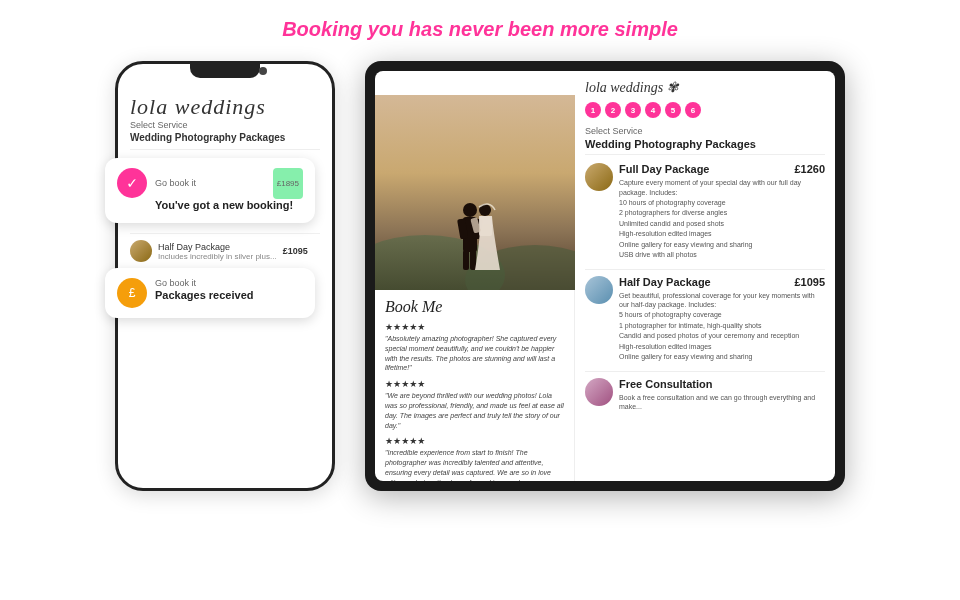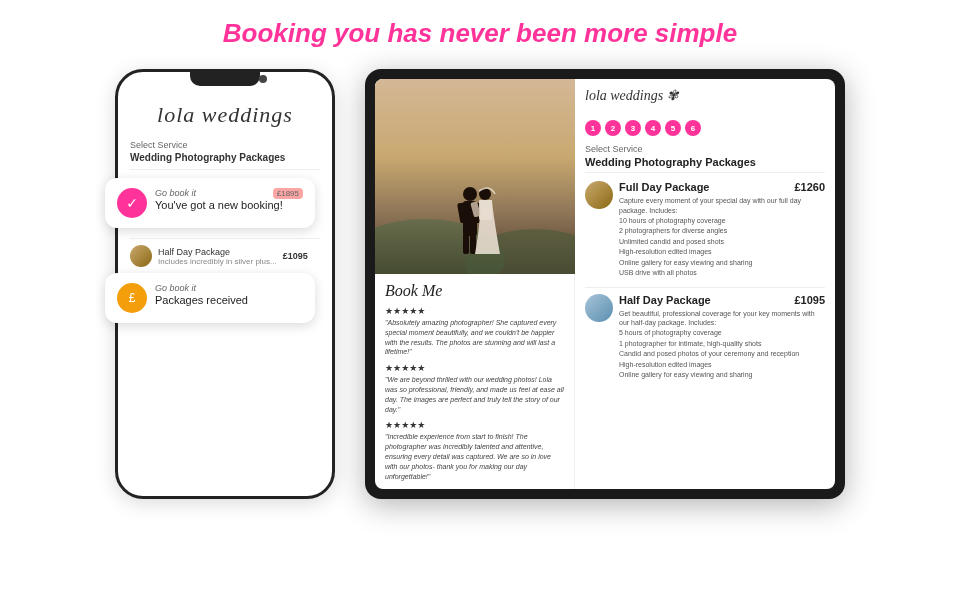--- a/index.html
+++ b/index.html
@@ -11,21 +11,21 @@
       font-family: 'Arial', sans-serif;
       position: relative;
     }
 
     
     .header {
       text-align: center;
       padding: 18px 0 10px;
     }
     .header-title {
-      font-size: 26px;
+      font-size: 20px;
       font-weight: 900;
       color: #ff3399;
       font-style: italic;
     }
 
     
     .main-content {
       display: flex;
       justify-content: center;
       align-items: flex-start;
@@ -67,22 +67,21 @@
       right: 65px;
     }
     .phone-content {
       padding: 0 12px;
     }
     .phone-logo {
       font-family: 'Georgia', cursive;
       font-size: 22px;
       font-style: italic;
       color: #333;
-      text-align: center;
-      margin-bottom: 12px;
+      text-align: left;
       font-weight: 400;
       letter-spacing: 1px;
     }
     .phone-select-service {
       font-size: 9px;
       color: #666;
       margin-bottom: 2px;
     }
     .phone-service-name {
       font-size: 10px;
@@ -132,33 +131,32 @@
       color: white;
       font-size: 12px;
     }
     .notif-body {
       flex: 1;
     }
     .notif-go-book {
       font-size: 9px;
       color: #666;
       margin-bottom: 1px;
-      font-style: italic;
     }
     .notif-price-badge {
-      background: #fca5a5;
+      background: #86efac;
       border-radius: 4px;
-      padding: 1px 4px;
+      padding: 11px 4px;
       font-size: 8px;
       color: #666;
       float: right;
     }
     .notif-title {
       font-size: 11px;
-      font-weight: 400;
+      font-weight: 700;
       color: #222;
       margin-bottom: 2px;
     }
     .notif-desc {
       font-size: 9px;
       color: #555;
       line-height: 1.3;
     }
     .phone-package-row {
       display: flex;
@@ -215,20 +213,21 @@
       overflow: hidden;
       display: flex;
     }
 
     
     .tablet-left {
       width: 200px;
       flex-shrink: 0;
       display: flex;
       flex-direction: column;
+      margin-top: 24px;
     }
     .tablet-photo-bg {
       width: 200px;
       height: 195px;
       background: linear-gradient(to bottom, #f5e6d0 0%, #e8d5b0 30%, #8B7355 60%, #5a4a3a 100%);
       position: relative;
       overflow: hidden;
       flex-shrink: 0;
     }
     .tablet-book-me {
@@ -264,21 +263,21 @@
     .tablet-right {
       flex: 1;
       padding: 8px 10px;
       overflow: hidden;
     }
     .tablet-logo {
       font-family: 'Georgia', cursive;
       font-size: 14px;
       font-style: italic;
       color: #333;
-      margin-bottom: 16px;
+      margin-bottom: 6px;
     }
     .step-dots {
       display: flex;
       gap: 4px;
       margin-bottom: 8px;
     }
     .step-dot {
       width: 16px;
       height: 16px;
       border-radius: 50%;
@@ -496,18 +495,27 @@
             </div>
             <div class="tablet-pkg-desc">Get beautiful, professional coverage for your key moments with our half-day package. Includes:</div>
             <div class="tablet-pkg-features" style="white-space:pre-line;">5 hours of photography coverage
 1 photographer for intimate, high-quality shots
 Candid and posed photos of your ceremony and reception
 High-resolution edited images
 Online gallery for easy viewing and sharing</div>
           </div>
         </div>
 
+        <div class="tablet-package" style="border-top:1px solid #eee; padding-top:6px;">
+          <div class="tablet-pkg-img" style="background: linear-gradient(135deg, #d4a8c4, #a05080);"></div>
+          <div class="tablet-pkg-info">
+            <div class="tablet-pkg-header">
+              <span class="tablet-pkg-name">Free Consultation</span>
+            </div>
+            <div class="tablet-pkg-desc">Book a free consultation and we can go through everything and make...</div>
+          </div>
+        </div>
 
       </div>
     </div>
   </div>
 
 </div>
 
 </body></html>

